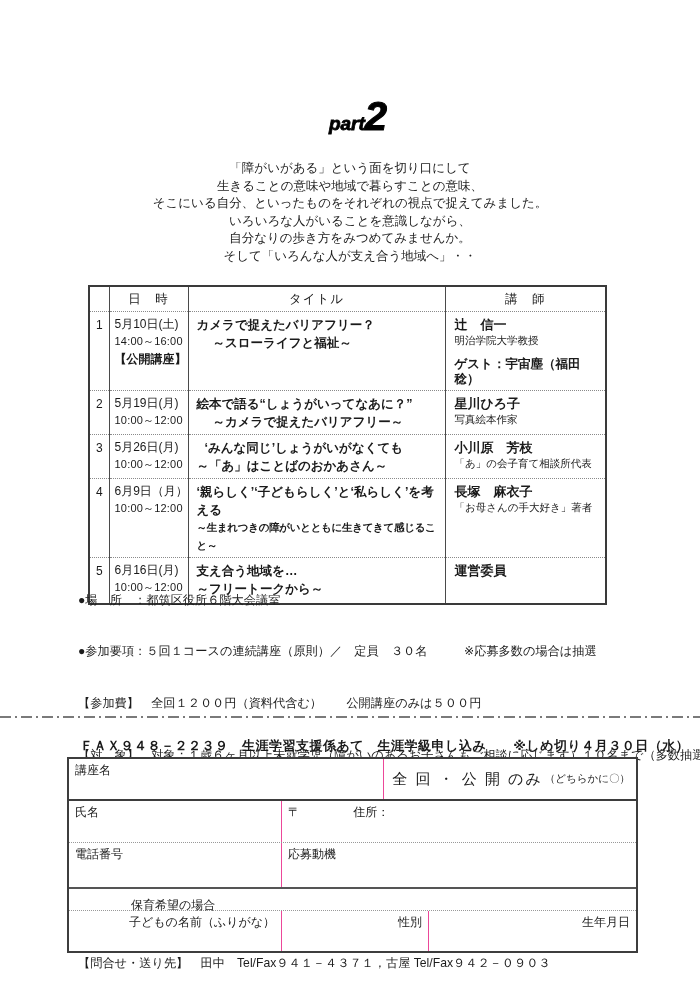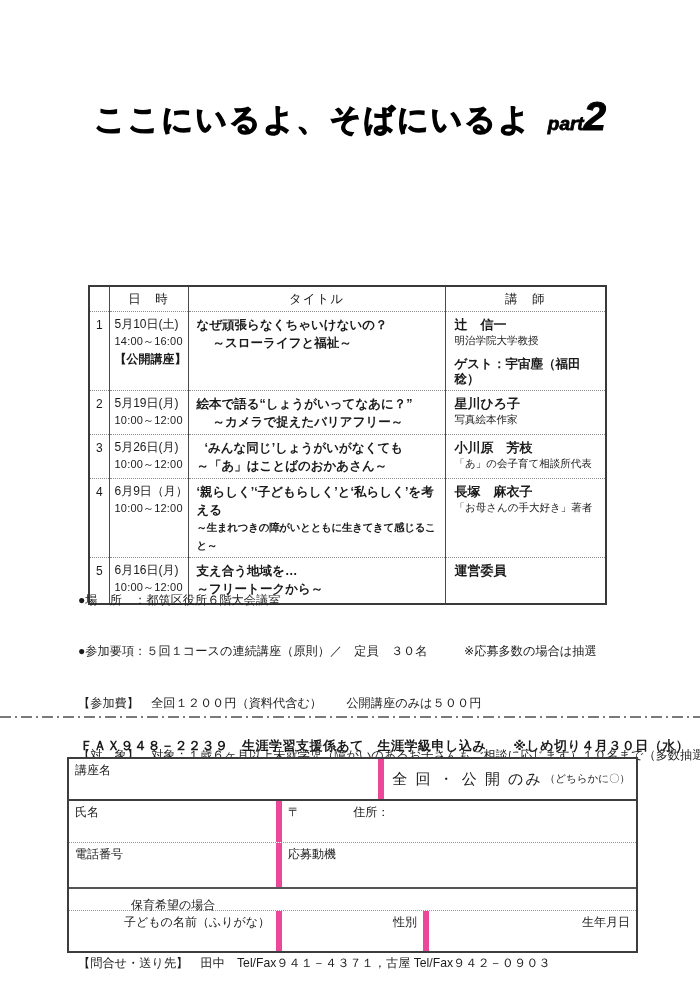--- a/index.html
+++ b/index.html
@@ -86,40 +86,47 @@
     position:absolute; top:757px; left:67px; width:571px;
     border:2px solid #3d3d3d; box-sizing:border-box; background:#fff;
   }
   .f-row { display:flex; box-sizing:border-box; }
   .f-r1 { height:40px; }
   .f-r2 { height:43px; border-top:2px solid #3d3d3d; }
   .f-r3 { height:45px; border-top:1px dotted #999; }
   .f-r4 { height:23px; border-top:2px solid #555; }
   .f-r5 { height:41px; border-top:1px dotted #999;text-align:right; }
   .f-cell { box-sizing:border-box; padding:3px 6px; font-size:12px; }
-  .bR { border-right:6px solid #ec4899; }
+  .bR { border-right:1px solid #ec4899; }
   .w358 { width:358px; } .w213 { width:213px; } .w147 { width:147px; }
   .grow { flex:1; }
   .attend-cell { display:flex; align-items:center; white-space:nowrap; padding-left:8px; }
   .attend-main { font-size:15px; letter-spacing:2px; }
   .attend-note { font-size:10.5px; margin-left:2px; }
   .addr-label { margin-left:50px; }
   .childcare { padding-left:62px; font-size:12px; padding-top:8px; }
 </style>
 </head>
 <body>
 
 <div class="page">
 
   <div class="title-row">
-    <span class="title-main">ここにいるよ、そばにいるよ</span>
     <span class="title-part">part</span>
     <span class="title-num">2</span>
   </div>
 
+  <div class="intro">
+    <div>「障がいがある」という面を切り口にして</div>
+    <div>生きることの意味や地域で暮らすことの意味、</div>
+    <div>そこにいる自分、といったものをそれぞれの視点で捉えてみました。</div>
+    <div>いろいろな人がいることを意識しながら、</div>
+    <div>自分なりの歩き方をみつめてみませんか。</div>
+    <div>そして「いろんな人が支え合う地域へ」・・</div>
+  </div>
 
   <table class="schedule">
     <colgroup>
         <col style="width:20px">
         <col style="width:79px">
         <col style="width:257px">
         <col style="width:161px">
       </colgroup>
     <tbody>
         <tr>
@@ -129,21 +136,21 @@
       <th>講　師</th>
     </tr>
     <tr style="height:64px">
       <td class="no-cell">1</td>
       <td class="date-cell">
         <div>5月10日(土)</div>
         <div class="date-time">14:00～16:00</div>
         <div class="date-note">【公開講座】</div>
       </td>
       <td class="title-cell">
-        <div>なぜ頑張らなくちゃいけないの？</div>
+        <div>カメラで捉えたバリアフリー？</div>
         <div class="title-sub">～スローライフと福祉～</div>
       </td>
       <td class="lect-cell">
         <div class="lect-name">辻　信一</div>
         <div class="lect-role">明治学院大学教授</div>
         <div class="lect-extra">ゲスト：宇宙塵（福田　稔）</div>
       </td>
     </tr>
     <tr style="height:44px">
       <td class="no-cell">2</td>

